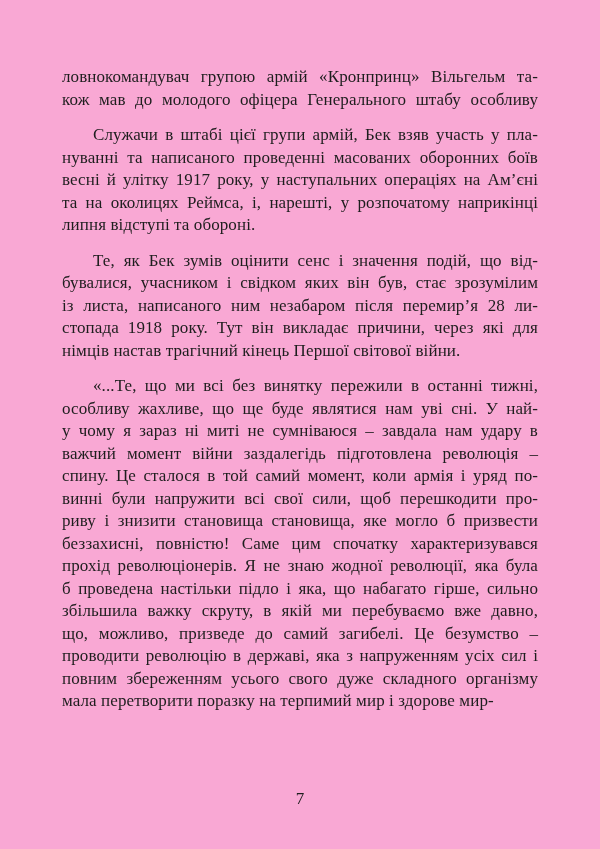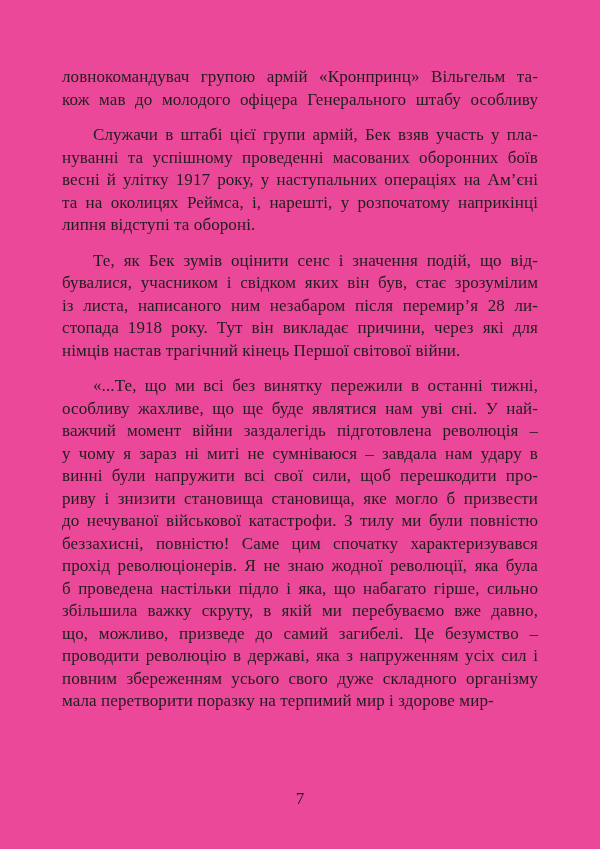--- a/index.html
+++ b/index.html
@@ -13,21 +13,21 @@
     position: relative;
     font-family: "Liberation Serif", "DejaVu Serif", serif;
     color: #1e1e1e;
     overflow: hidden;
   }
   .page {
     position: absolute;
     top: 0; left: 0;
     width: 600px;
     height: 849px;
-    background: #ec4899;
+    background: #f9a8d4;
   }
   .text-block {
     position: absolute;
     top: 66px;
     left: 62px;
     width: 476px;
   }
   .paragraph {
     margin: 0 0 13px 0;
   }
@@ -64,40 +64,40 @@
 <body>
 
 <div class="page">
   <div class="text-block" id="text-block">
       <div class="paragraph">
         <div class="line">ловнокомандувач групою армій «Кронпринц» Вільгельм та-</div>
         <div class="line">кож мав до молодого офіцера Генерального штабу особливу</div>
       </div>
       <div class="paragraph">
         <div class="line first-indent">Служачи в штабі цієї групи армій, Бек взяв участь у пла-</div>
-        <div class="line">нуванні та успішному проведенні масованих оборонних боїв</div>
+        <div class="line">нуванні та написаного проведенні масованих оборонних боїв</div>
         <div class="line">весні й улітку 1917 року, у наступальних операціях на Ам’єні</div>
         <div class="line">та на околицях Реймса, і, нарешті, у розпочатому наприкінці</div>
         <div class="line last">липня відступі та обороні.</div>
       </div>
       <div class="paragraph">
         <div class="line first-indent">Те, як Бек зумів оцінити сенс і значення подій, що від-</div>
         <div class="line">бувалися, учасником і свідком яких він був, стає зрозумілим</div>
         <div class="line">із листа, написаного ним незабаром після перемир’я 28 ли-</div>
         <div class="line">стопада 1918 року. Тут він викладає причини, через які для</div>
         <div class="line last">німців настав трагічний кінець Першої світової війни.</div>
       </div>
       <div class="paragraph">
         <div class="line first-indent">«...Те, що ми всі без винятку пережили в останні тижні,</div>
         <div class="line">особливу жахливе, що ще буде являтися нам уві сні. У най-</div>
+        <div class="line">у чому я зараз ні миті не сумніваюся – завдала нам удару в</div>
         <div class="line">важчий момент війни заздалегідь підготовлена революція –</div>
-        <div class="line">у чому я зараз ні миті не сумніваюся – завдала нам удару в</div>
+        <div class="line">спину. Це сталося в той самий момент, коли армія і уряд по-</div>
         <div class="line">винні були напружити всі свої сили, щоб перешкодити про-</div>
         <div class="line">риву і знизити становища становища, яке могло б призвести</div>
-        <div class="line">до нечуваної військової катастрофи. З тилу ми були повністю</div>
         <div class="line">беззахисні, повністю! Саме цим спочатку характеризувався</div>
         <div class="line">прохід революціонерів. Я не знаю жодної революції, яка була</div>
         <div class="line">б проведена настільки підло і яка, що набагато гірше, сильно</div>
         <div class="line">збільшила важку скруту, в якій ми перебуваємо вже давно,</div>
         <div class="line">що, можливо, призведе до самий загибелі. Це безумство –</div>
         <div class="line">проводити революцію в державі, яка з напруженням усіх сил і</div>
         <div class="line">повним збереженням усього свого дуже складного організму</div>
         <div class="line last">мала перетворити поразку на терпимий мир і здорове мир-</div>
       </div>
     </div>

